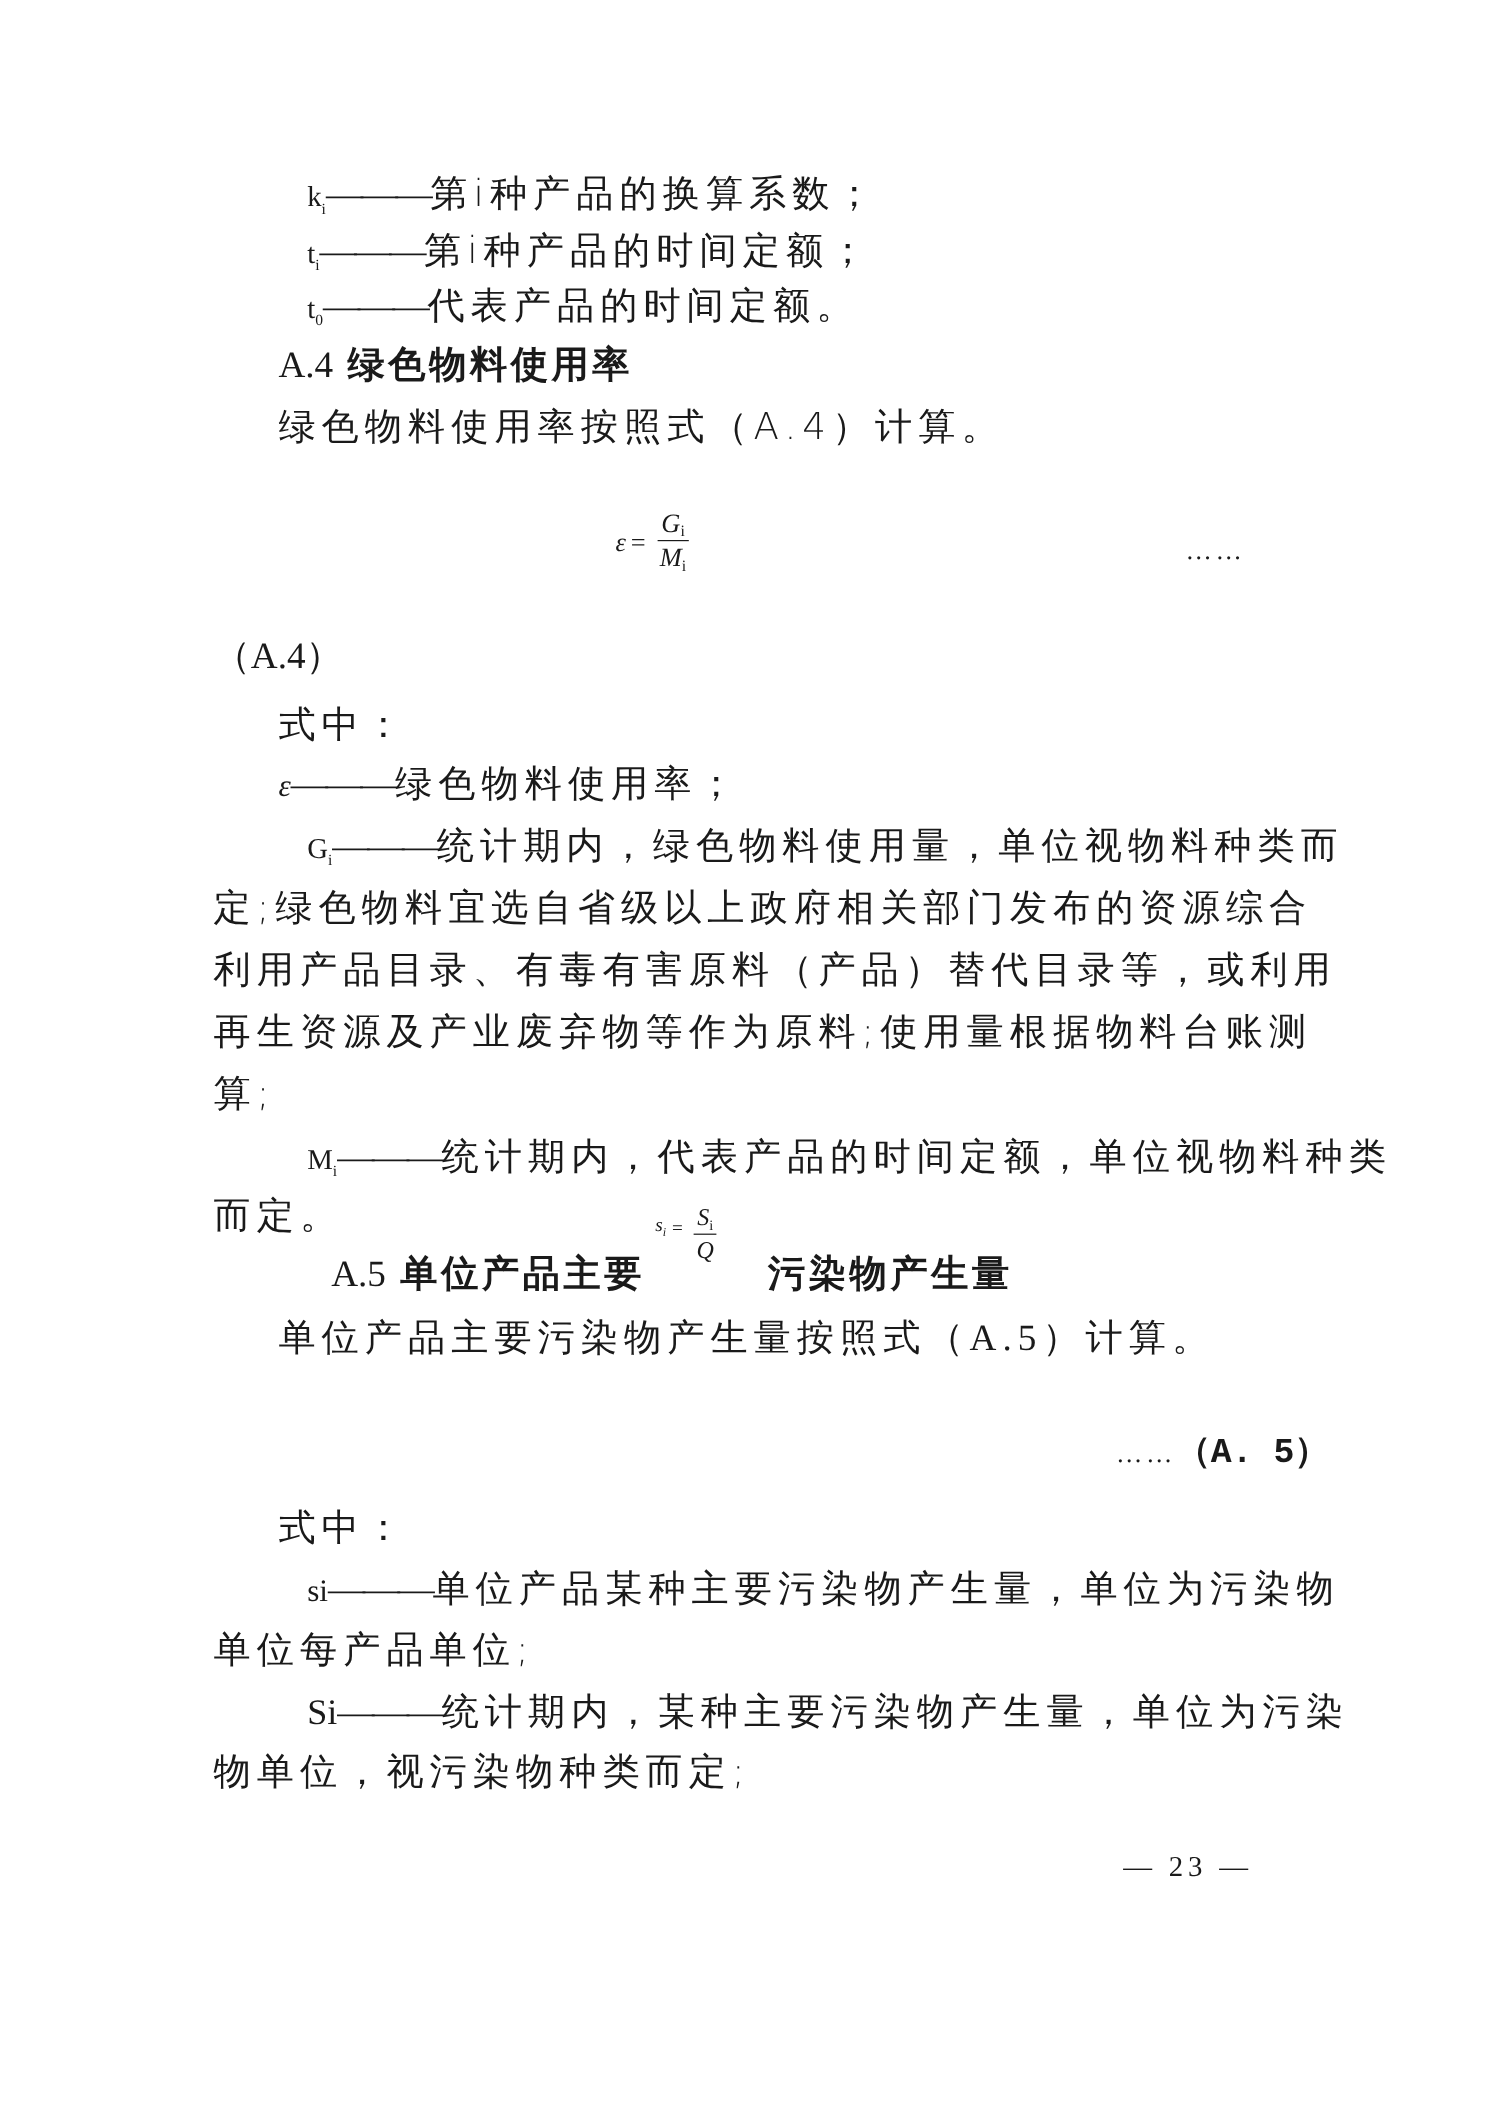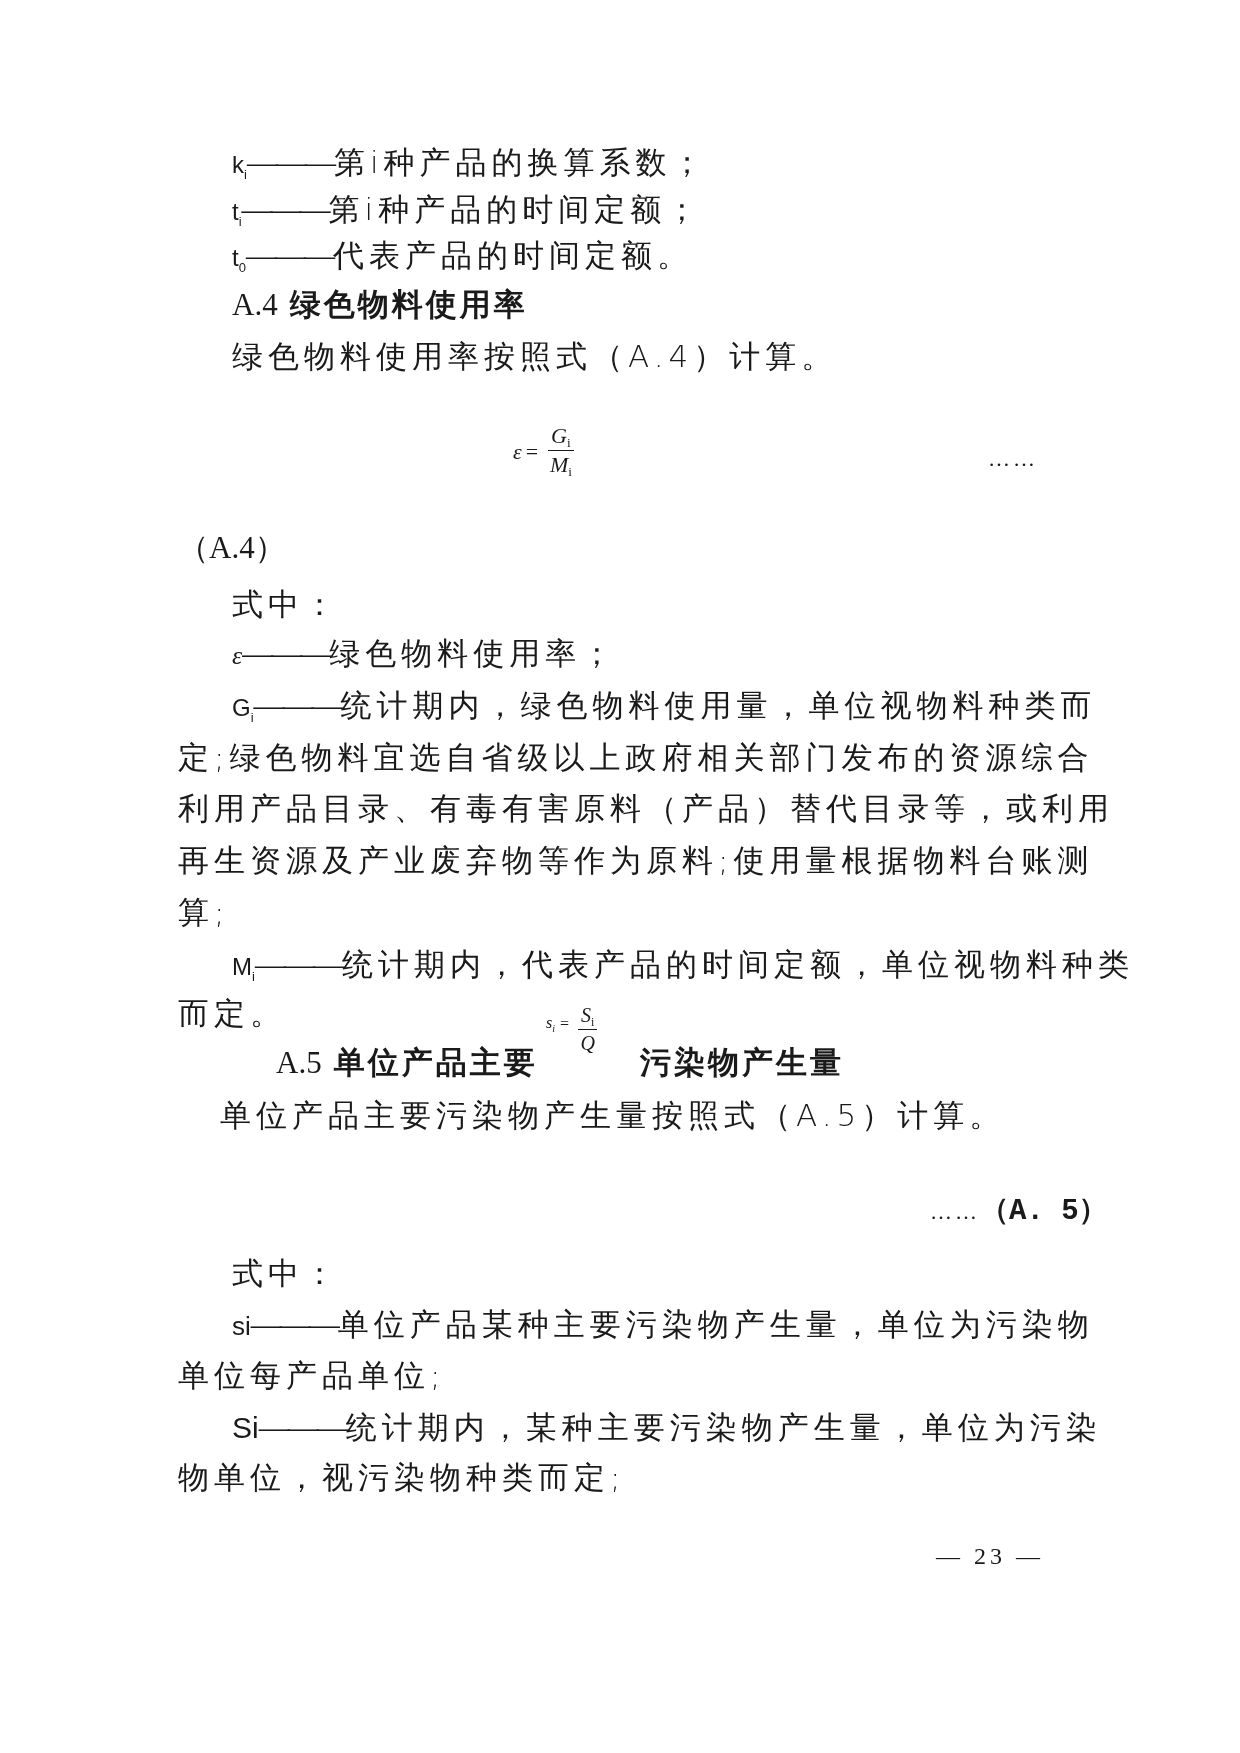--- a/index.html
+++ b/index.html
@@ -25,23 +25,24 @@
       position: absolute;
       font-size: 31px;
       line-height: 40px;
       white-space: nowrap;
       letter-spacing: 5px;
       font-family: "DejaVu Sans", "Liberation Sans", sans-serif;
       font-weight: 300;
       color: #1a1a1a;
     }
     .sym {
-      font-family: Liberation Sans, sans-serif;
+      font-family: Liberation Serif, serif;
       letter-spacing: 0;
       font-size: 24px;
+      margin-left: 24px;
     }
     .sym sub {
       font-size: 13px;
       vertical-align: -6px;
     }
     .dash {
       letter-spacing: -2px;
       font-family: "Liberation Serif", serif;
     }
     .heading {
@@ -172,21 +173,21 @@
     <span style="font-style:normal; margin:-10px 3px 0 5px; font-size:16px;">=</span>
     <span class="frac">
       <span class="numr"><span>S</span><sub>i</sub></span>
       <span class="den">Q</span>
     </span>
   </div>
   <div class="line heading" style="left:640px; top:1042px;">
     <span>污染物产生量</span>
   </div>
 
-  <div class="line" style="left:220px; top:1095px;">单位产品主要污染物产生量按照式（A.5）计算。</div>
+  <div class="line" style="left:232px; top:1095px;font-family:Liberation Serif, serif;">单位产品主要污染物产生量按照式（A.5）计算。</div>
 
   <div class="line" style="left:930px; top:1188px; letter-spacing:0;">
     <span class="dots" style="position:static; font-size:22px;">……</span><span class="eqref" style="font-size:29px;font-weight:bold;">（A. 5）</span>
   </div>
 
   <div class="line" style="left:232px; top:1253px;">式中：</div>
 
   <div class="line" style="left:232px; top:1304px;">
     <span class="sym" style="font-size:26px;">si</span><span class="dash">———</span><span>单位产品某种主要污染物产生量，单位为污染物</span>
   </div>

